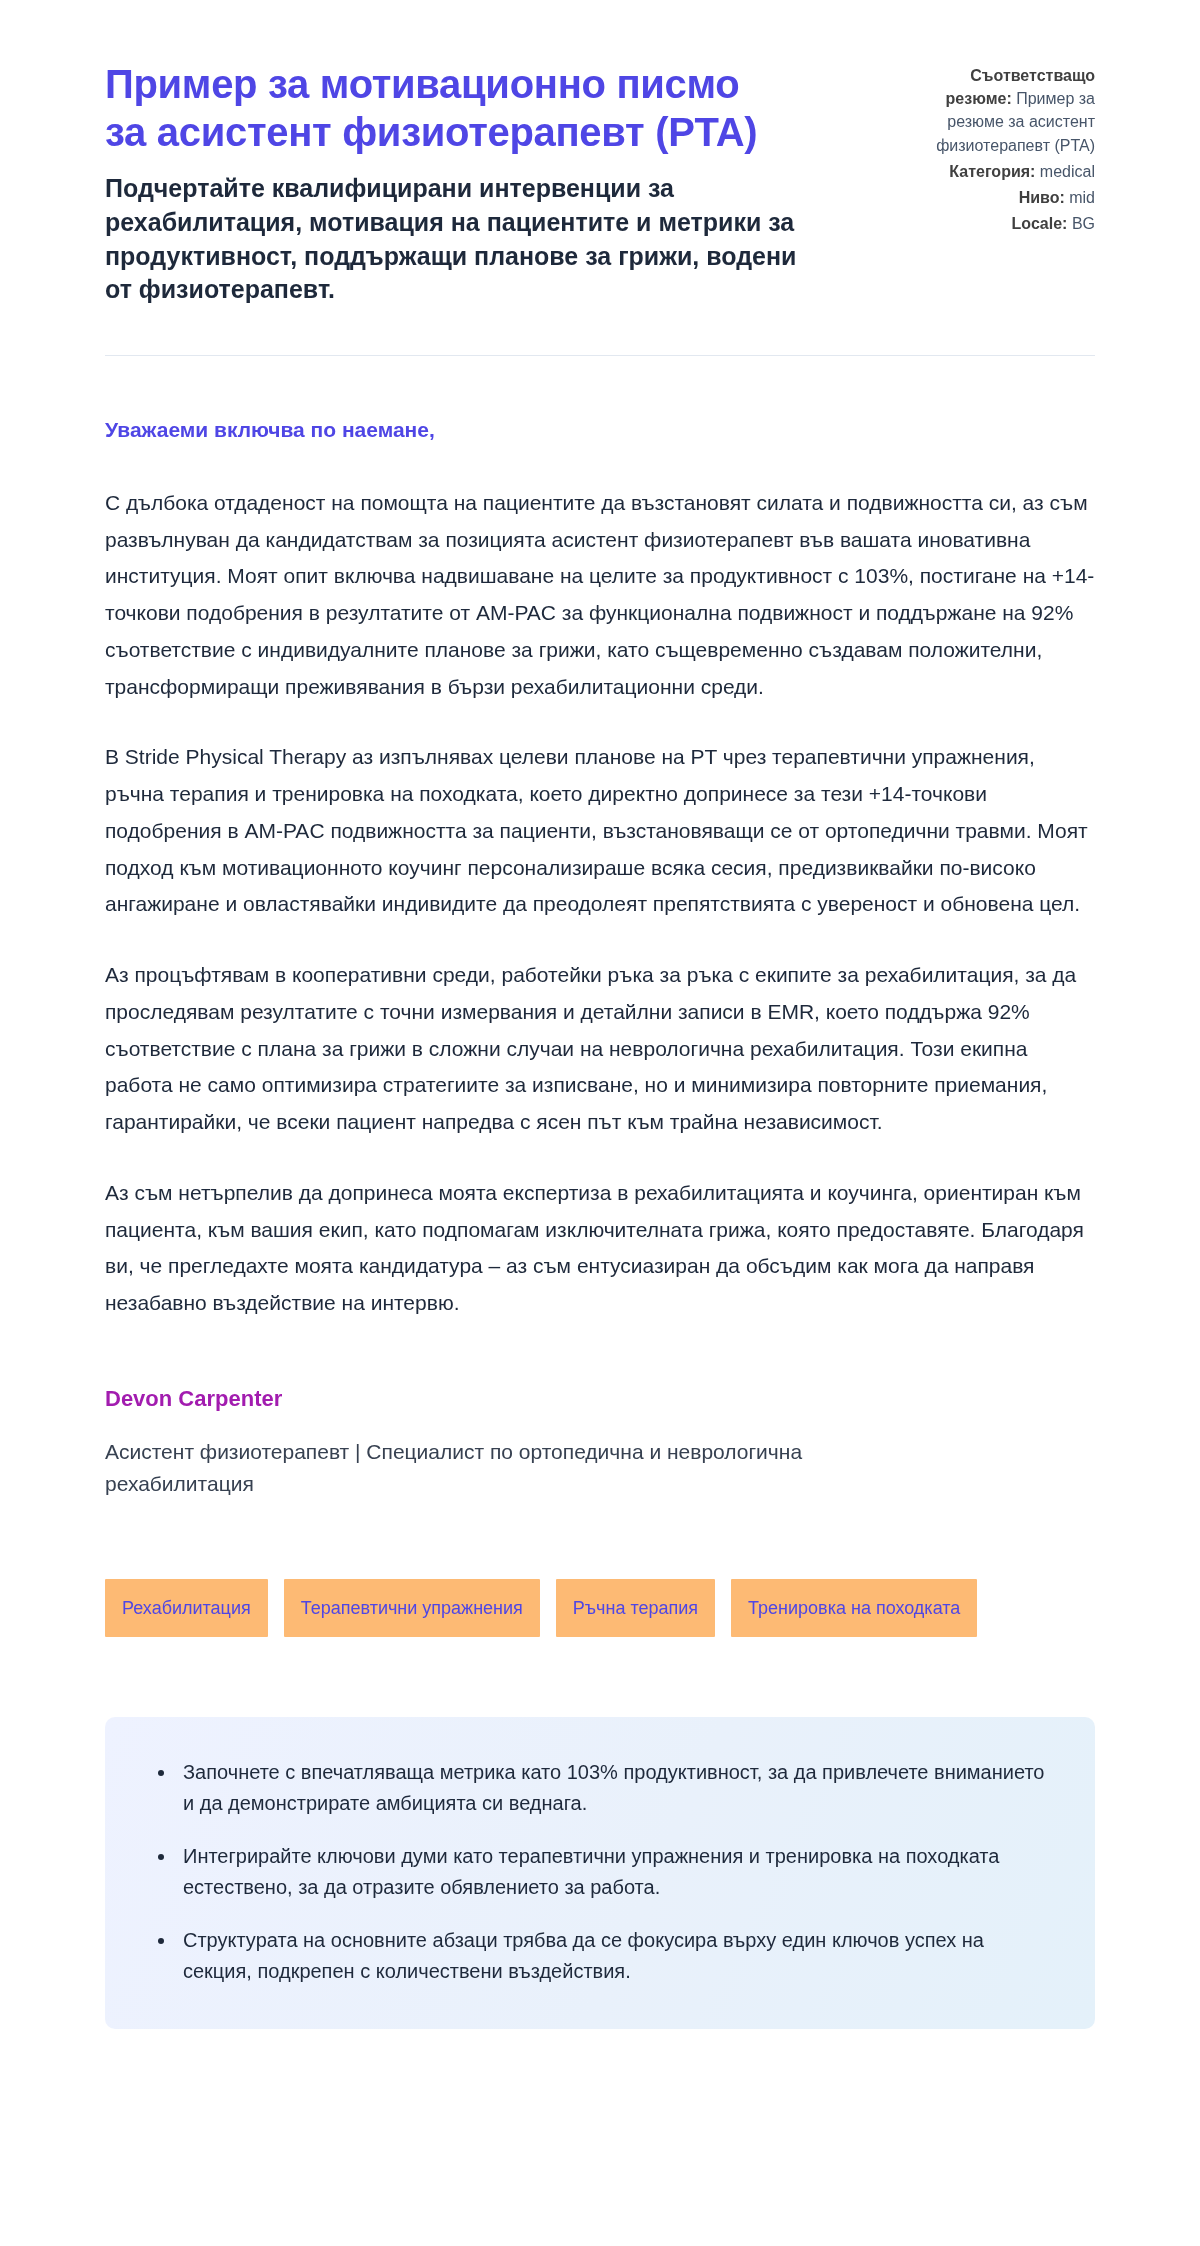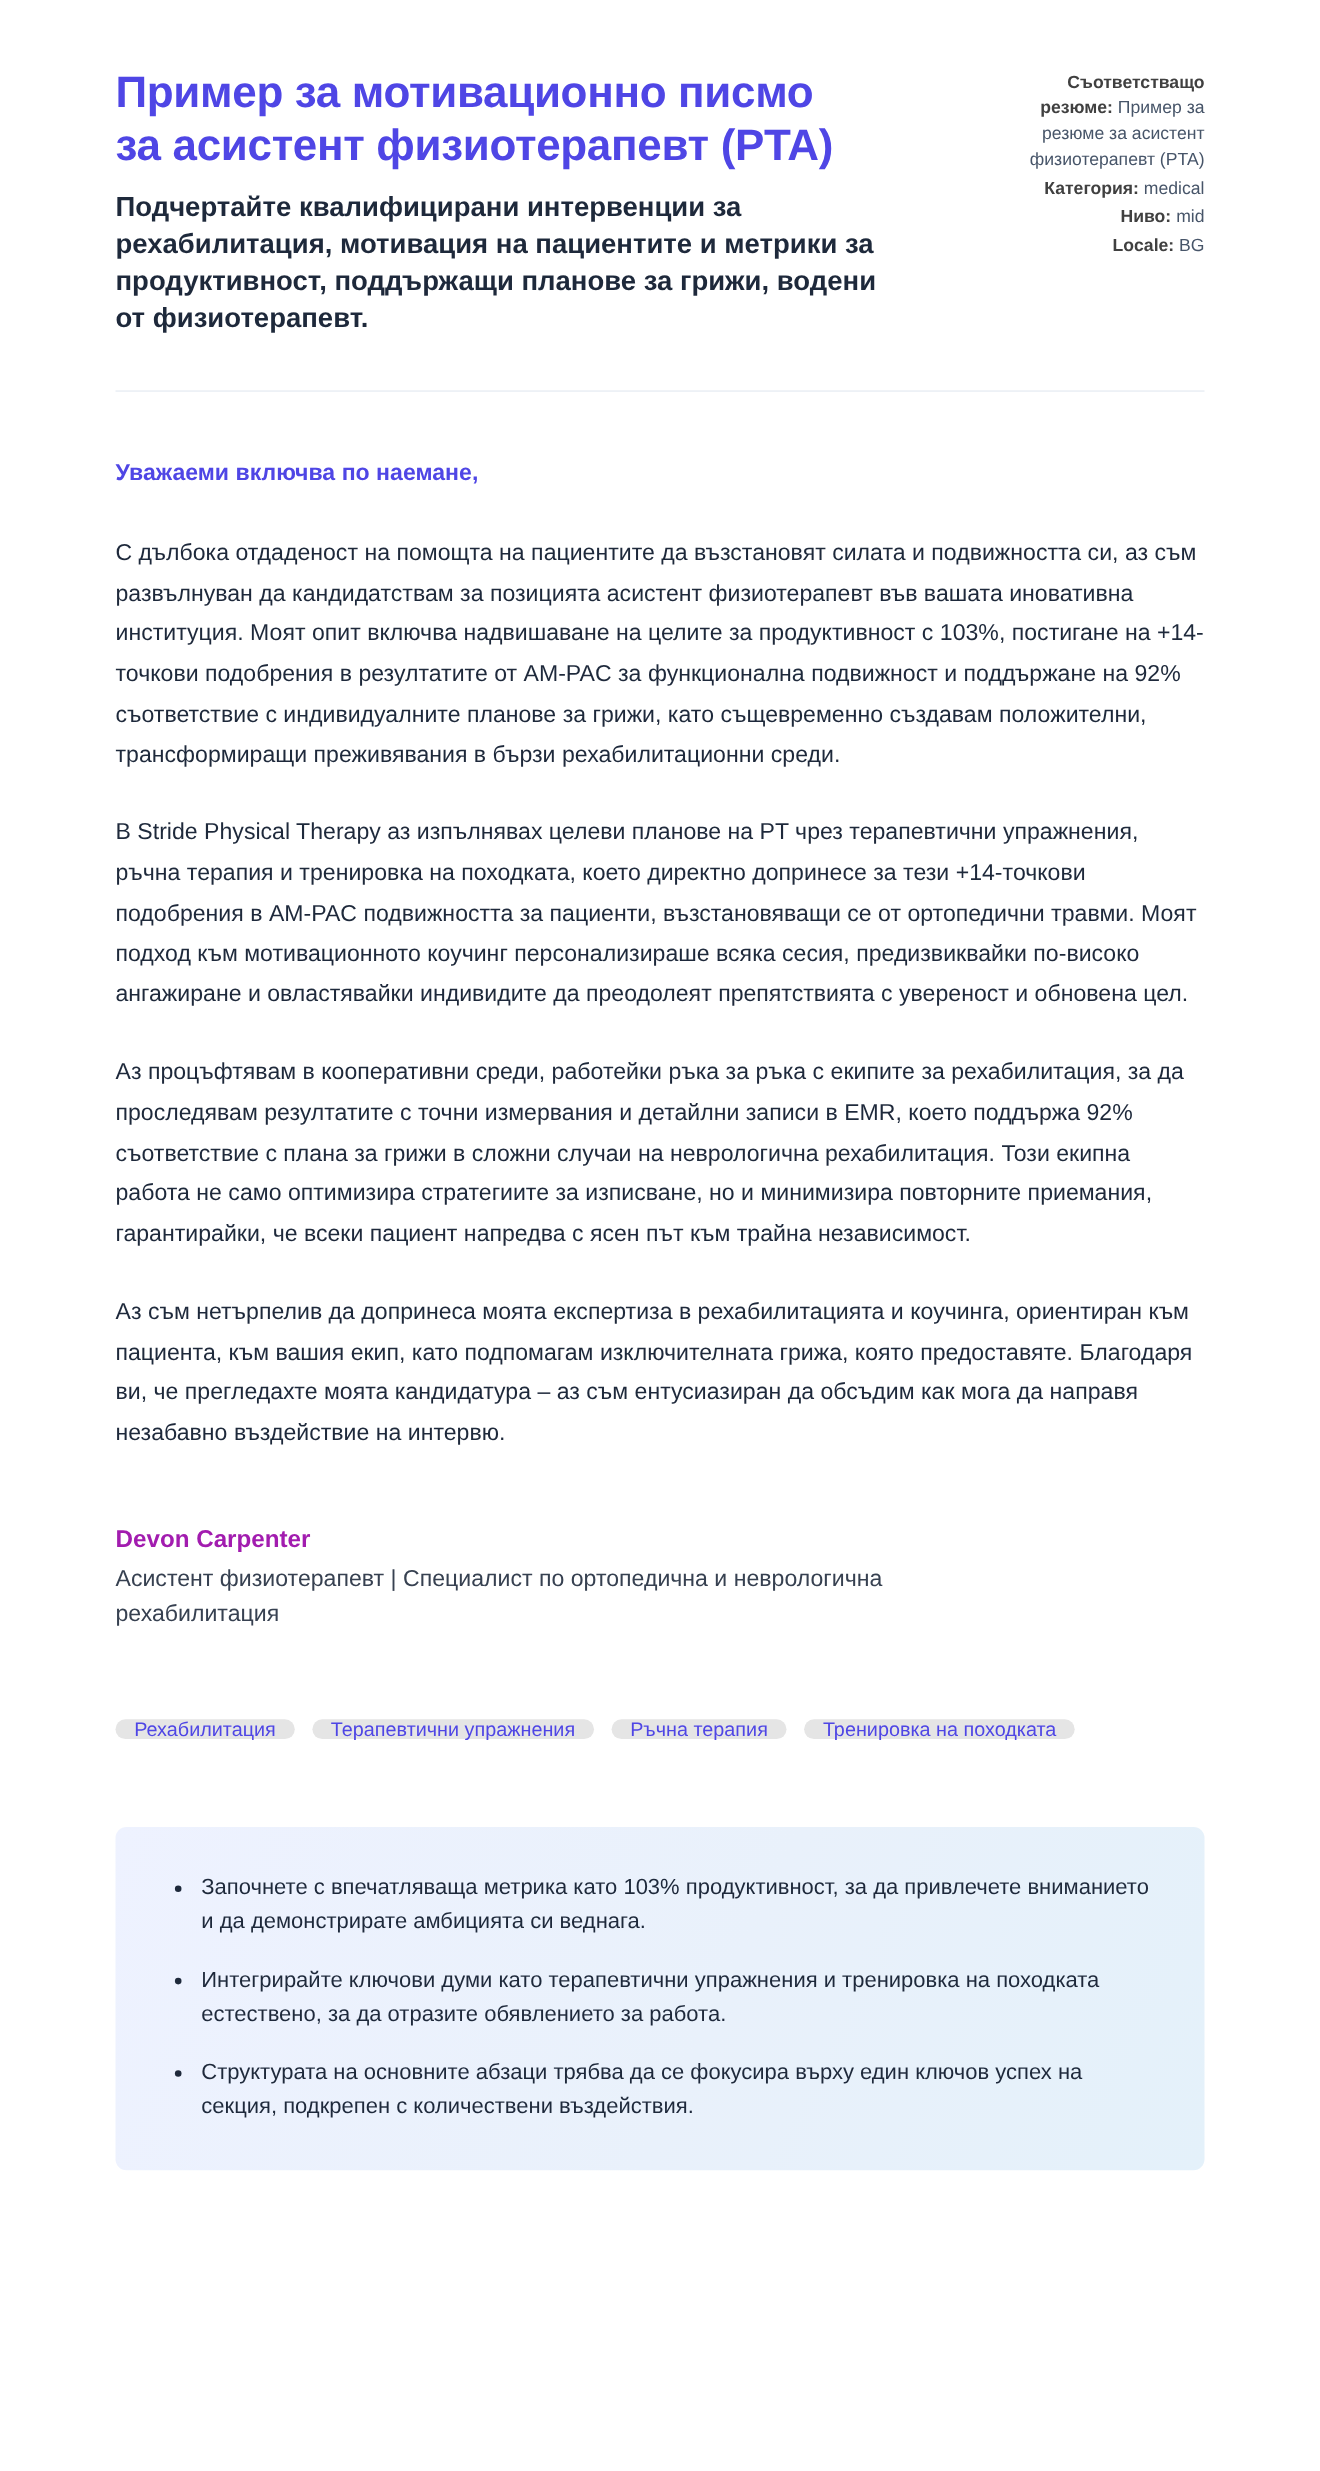--- a/index.html
+++ b/index.html
@@ -46,32 +46,32 @@
   .meta-line { margin-bottom: 3px; }
   .meta-label { font-weight: 700; color: #404040; }
 
   .divider { border: none; border-top: 1px solid #e2e8f0; margin: 48px 0 0; }
 
   
   .letter { margin-top: 56px; font-size: 21px; line-height: 1.75; color: #1e293b; }
   .greeting { color: #4f46e5; font-weight: 700; margin-bottom: 36px; }
   .para { margin-bottom: 34px; }
   .sig-name { font-weight: 700; font-size: 22px; color: #a21caf; margin-top: 58px; }
-  .sig-role { margin-top: 2px; font-size: 21px; line-height: 1.5; color: #374151; max-width: 840px; }
+  .sig-role { margin-top: 18px; font-size: 21px; line-height: 1.5; color: #374151; max-width: 840px; }
 
   
   .tags { margin-top: 80px; display: flex; flex-wrap: wrap; gap: 16px; }
   .tag {
     display: inline-block;
-    background: #e5e5e5;
+    background: #fdba74;
     color: #4f46e5;
     font-size: 18px;
     line-height: 1;
-    padding: 0 17px;
-    border-radius: 12px;
+    padding: 20px 17px;
+    border-radius: 1px;
     cursor: pointer;
     white-space: nowrap;
   }
 
   
   .tips {
     margin-top: 80px;
     background: linear-gradient(115deg, #eef2ff 0%, #e9f1fb 55%, #e4f1fa 100%);
     border-radius: 10px;
     padding: 40px 44px 42px;

